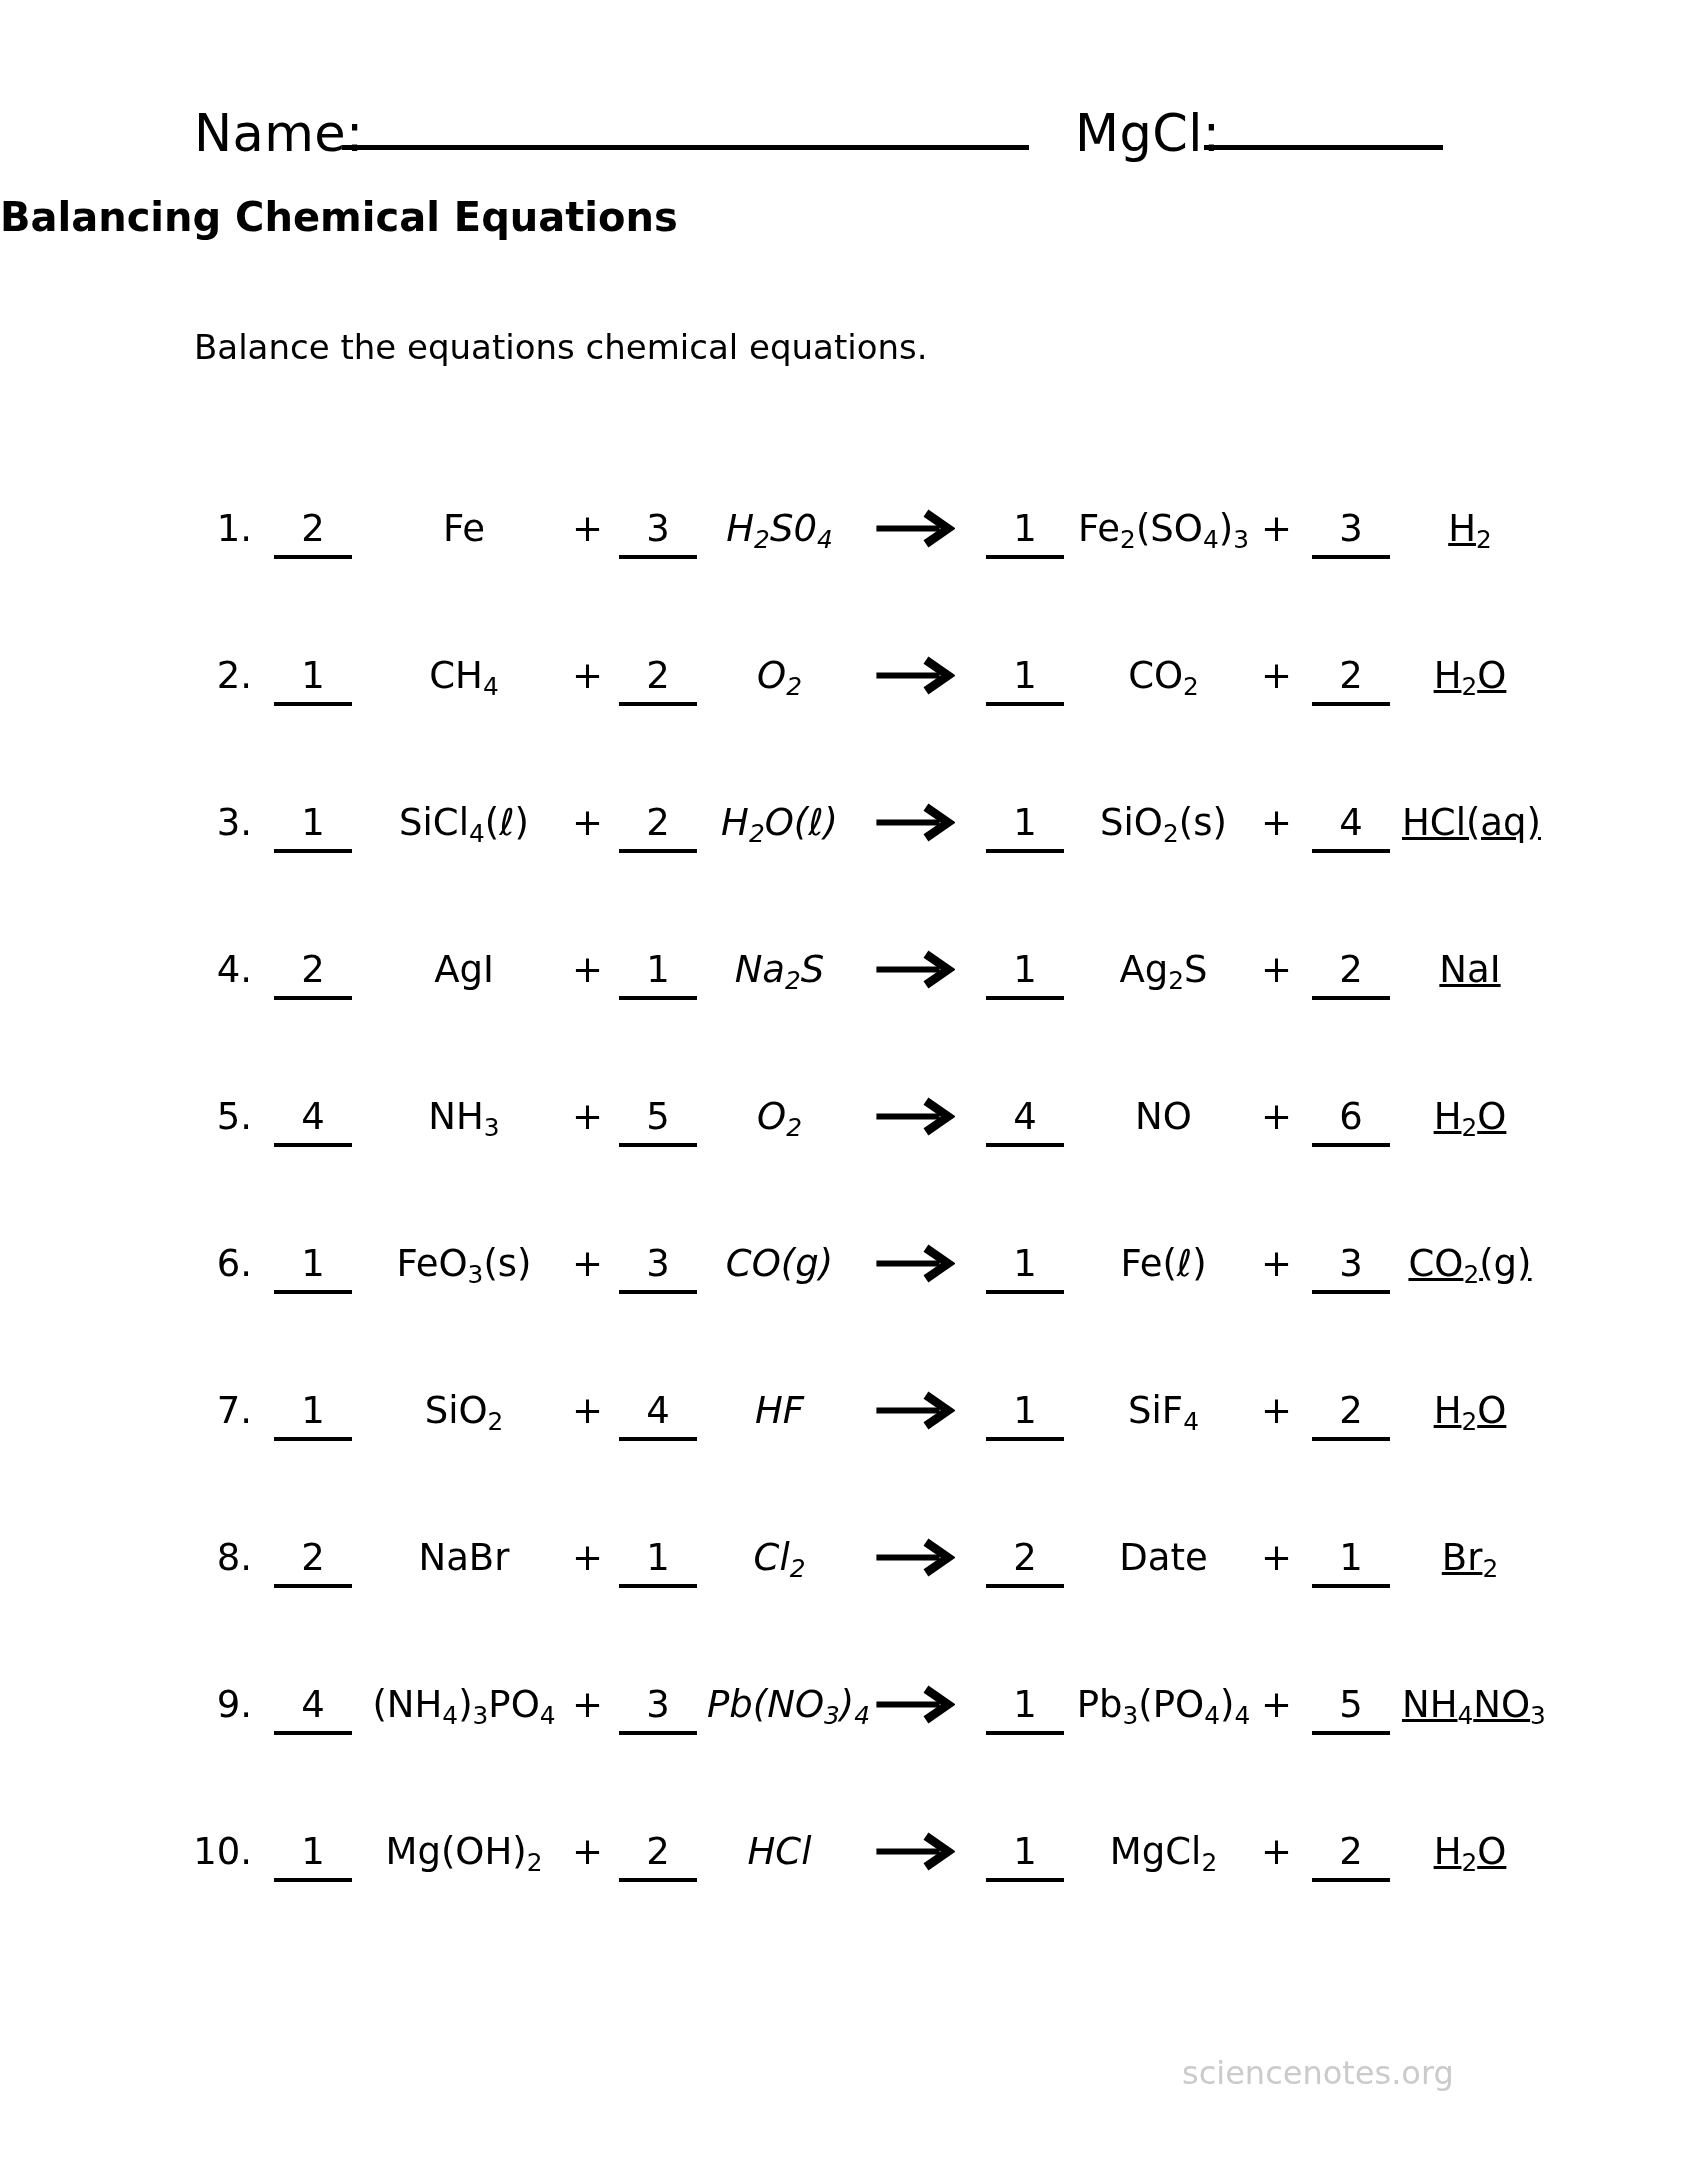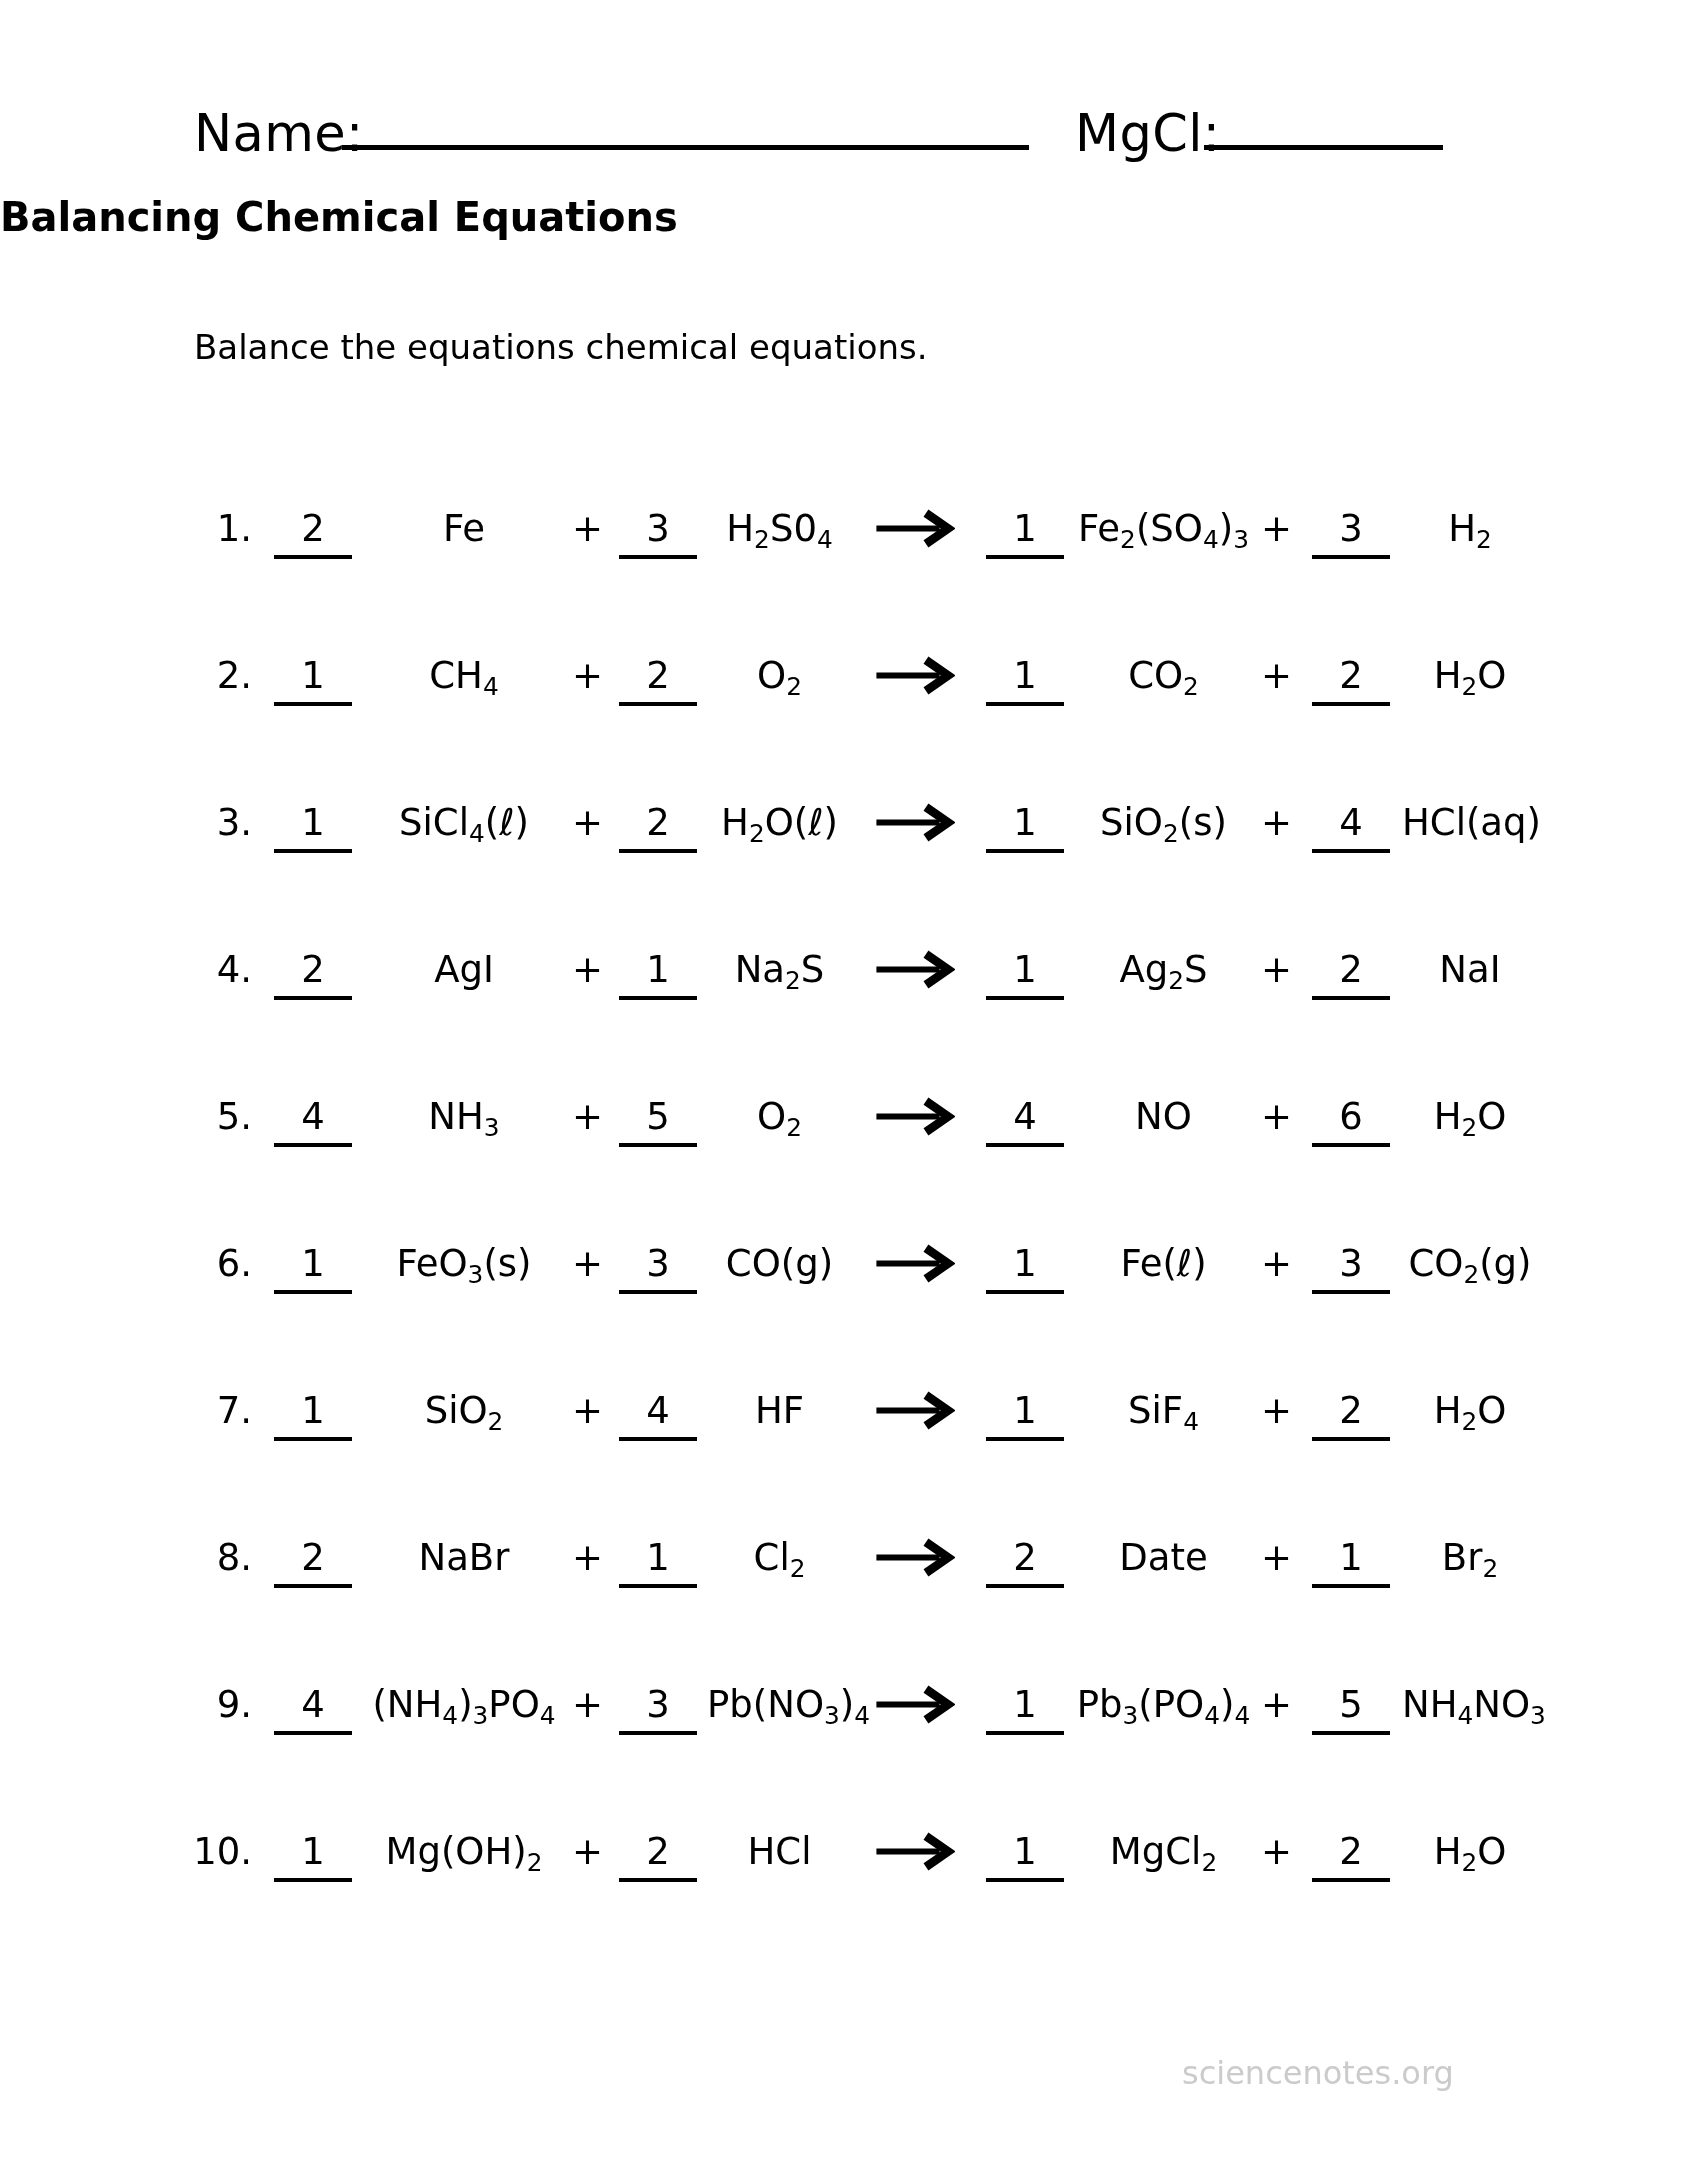--- a/index.html
+++ b/index.html
@@ -50,25 +50,25 @@
     height: 147px;
     font-size: 37px;
     white-space: nowrap;
   }
   .cell { display: inline-block; text-align: center; flex: none; }
   .c-num   { width: 89px; text-align: right; padding-right: 12px; }
   .c-coef  { width: 98px; }
   .c-coef4 { width: 102px; }
   .c-f1    { width: 204px; }
   .c-plus  { width: 43px;  }
-  .c-f2    { width: 145px; }
+  .c-f2    { width: 145px; font-style: italic; }
   .c-arrow { width: 124px; display: flex; justify-content: center; align-items: center; }
   .c-f3    { width: 179px; }
   .c-plus2 { width: 47px;  }
-  .c-f4    { width: 136px; }
+  .c-f4    { width: 136px; text-decoration: underline; }
   .blank {
     display: inline-block;
     min-width: 78px;
     padding: 9.4px 5.1px 5.1px 5.1px;
     border-bottom: 4.3px solid #000000;
     text-align: center;
   }
   sub {
     font-size: 67%;
     line-height: 0;

